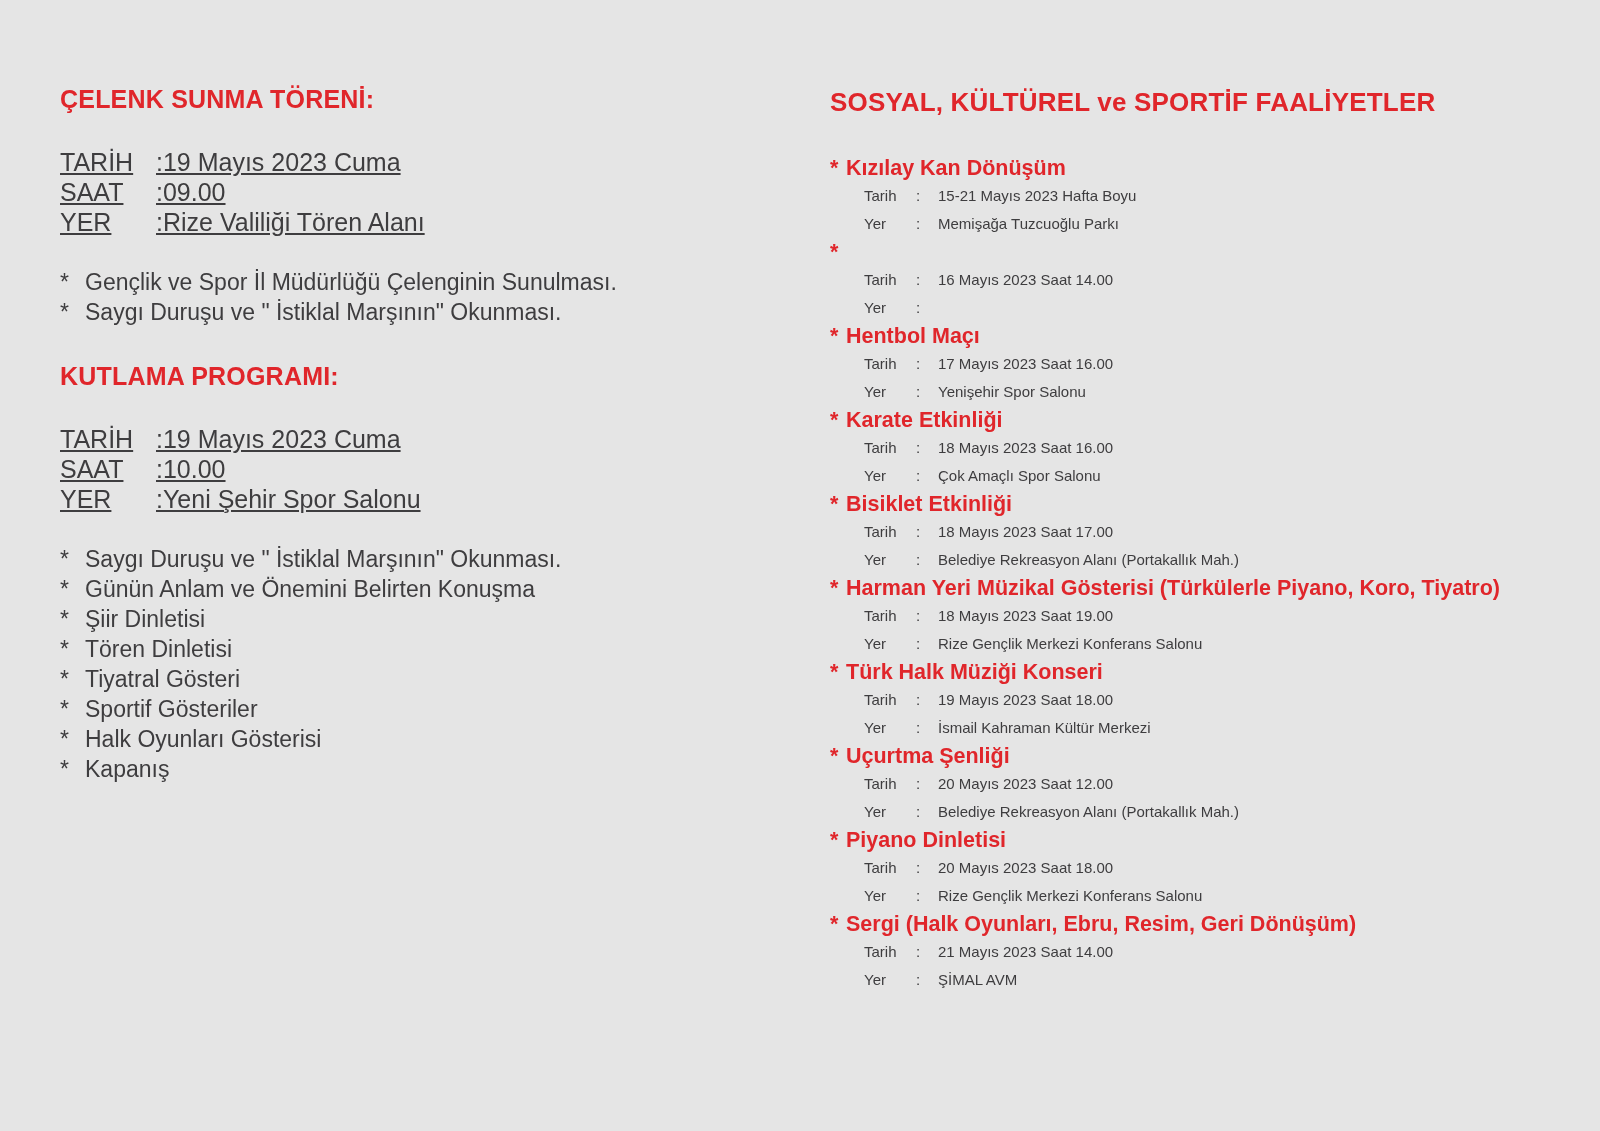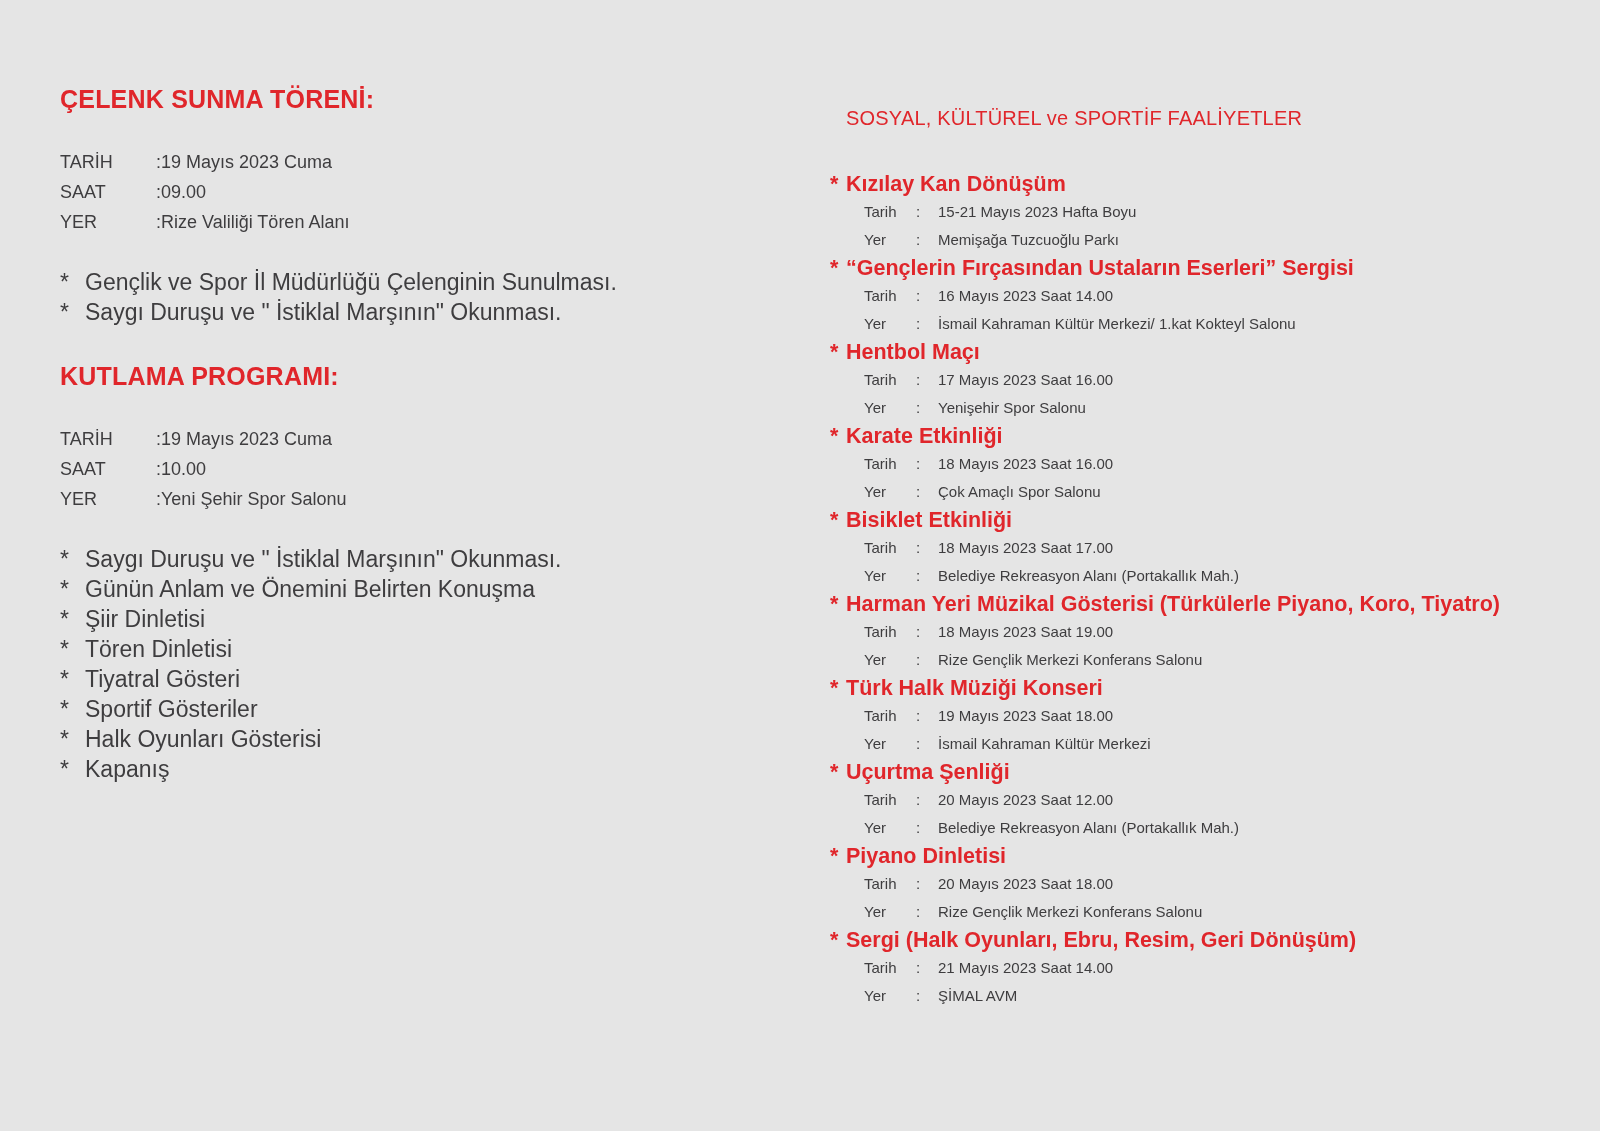--- a/index.html
+++ b/index.html
@@ -23,42 +23,43 @@
   .sec-title{
     margin:0;
     font-size:25px;line-height:30px;font-weight:700;
     color:var(--red);
     letter-spacing:.2px;
     white-space:nowrap;
   }
   .kv-rows{margin-top:33px;}
   .kv-row{
     display:flex;
-    font-size:18px;line-height:30px;
-    white-space:nowrap;
+    font-size:25px;line-height:30px;
+    white-space:nowrap;
+    text-decoration:underline;
   }
   .kv-label{width:96px;flex:0 0 96px;}
   .kv-value{}
   .bullets{
     list-style:none;margin:30px 0 0 0;padding:0;
   }
   .bullets li{
     display:flex;
     font-size:23px;line-height:30px;
     white-space:nowrap;
   }
   .bullets .star{width:25px;flex:0 0 25px;}
   .sec-gap{margin-top:34px;}
   
   .col-right{
     position:absolute;left:830px;top:88px;width:760px;
   }
   .col-right .main-title{
-    margin:16px;
-    font-size:20px;line-height:28px;font-weight:400;
+    margin:0;
+    font-size:26px;line-height:28px;font-weight:700;
     color:var(--red);
     letter-spacing:.2px;
     white-space:nowrap;
   }
   .events{margin-top:38px;}
   .event{margin:0;}
   .event-title{
     display:flex;
     font-size:21.5px;line-height:28px;font-weight:700;
     color:var(--red);
@@ -185,31 +186,29 @@
         <div class="event-row">
           <span class="elabel">Yer</span>
           <span class="ecolon">:</span>
           <span class="evalue">Memişağa Tuzcuoğlu Parkı</span>
         </div>
       </div>
 
       <div class="event">
         <div class="event-title">
           <span class="star">*</span>
-          <span>“Gençlerin Fırçasından Ustaların Eserleri” Sergisi</span>
         </div>
         <div class="event-row">
           <span class="elabel">Tarih</span>
           <span class="ecolon">:</span>
           <span class="evalue">16 Mayıs 2023 Saat 14.00</span>
         </div>
         <div class="event-row">
           <span class="elabel">Yer</span>
           <span class="ecolon">:</span>
-          <span class="evalue">İsmail Kahraman Kültür Merkezi/ 1.kat Kokteyl Salonu</span>
         </div>
       </div>
 
       <div class="event">
         <div class="event-title">
           <span class="star">*</span>
           <span>Hentbol Maçı</span>
         </div>
         <div class="event-row">
           <span class="elabel">Tarih</span>

